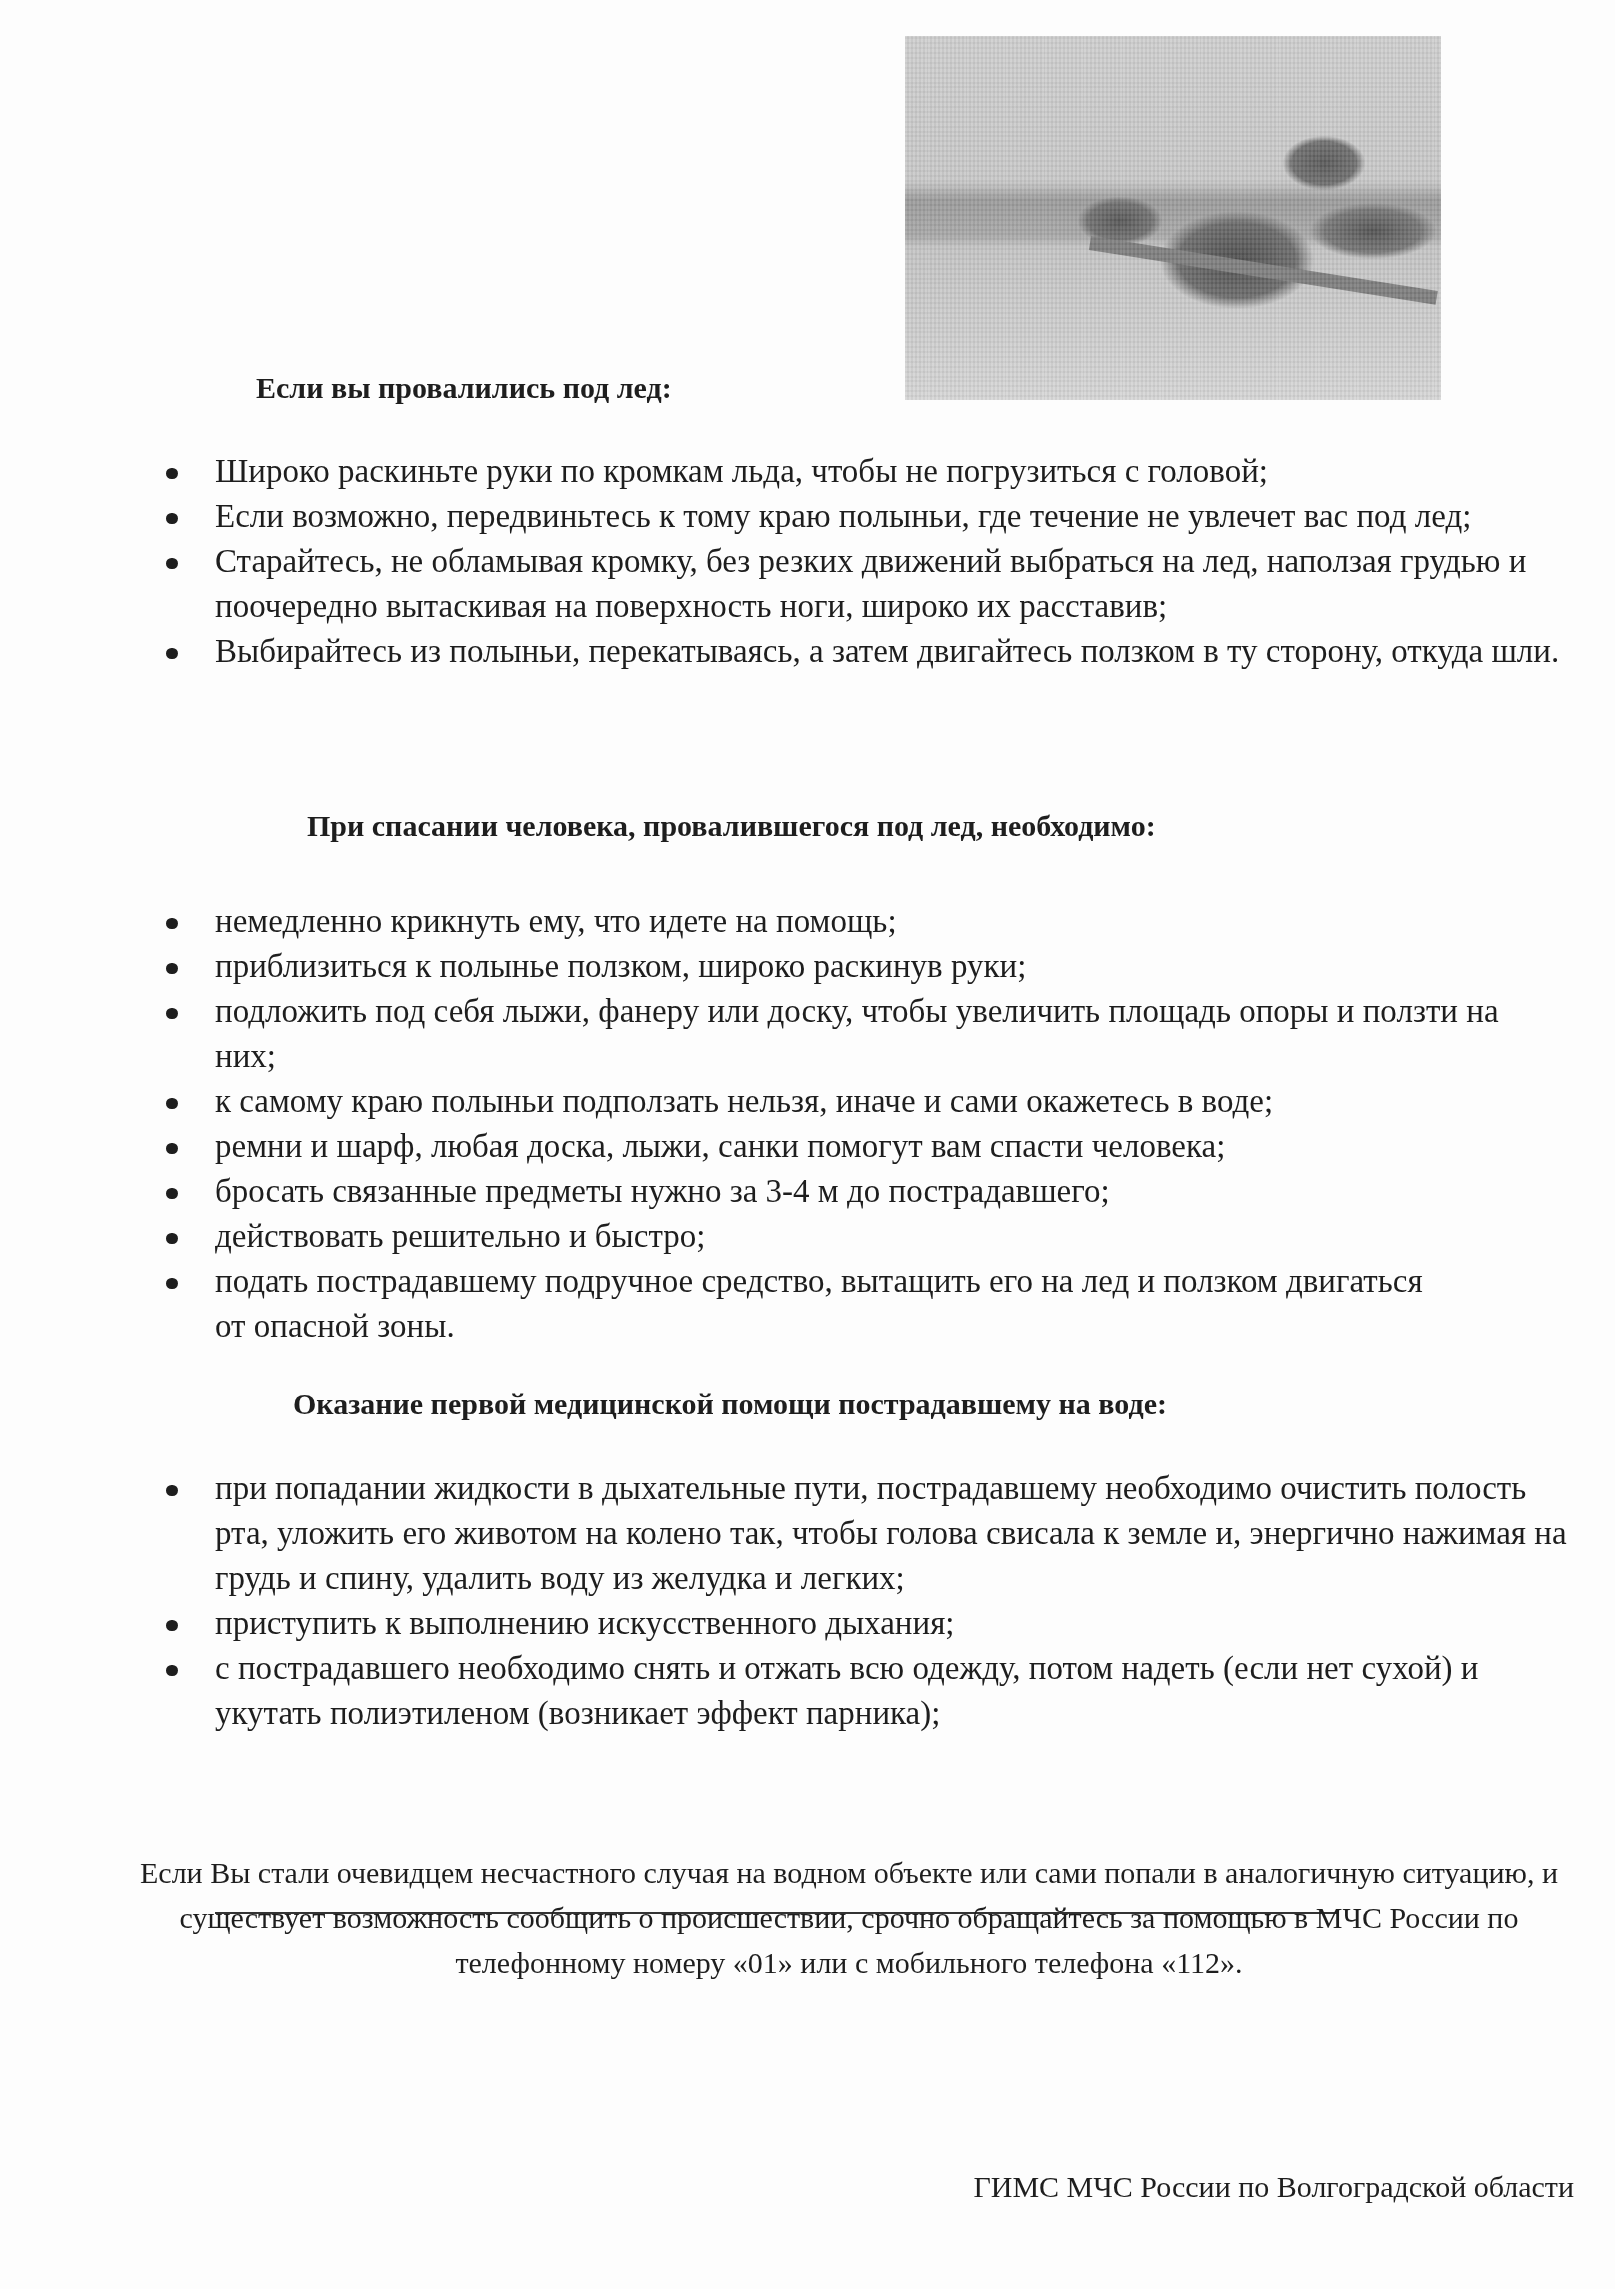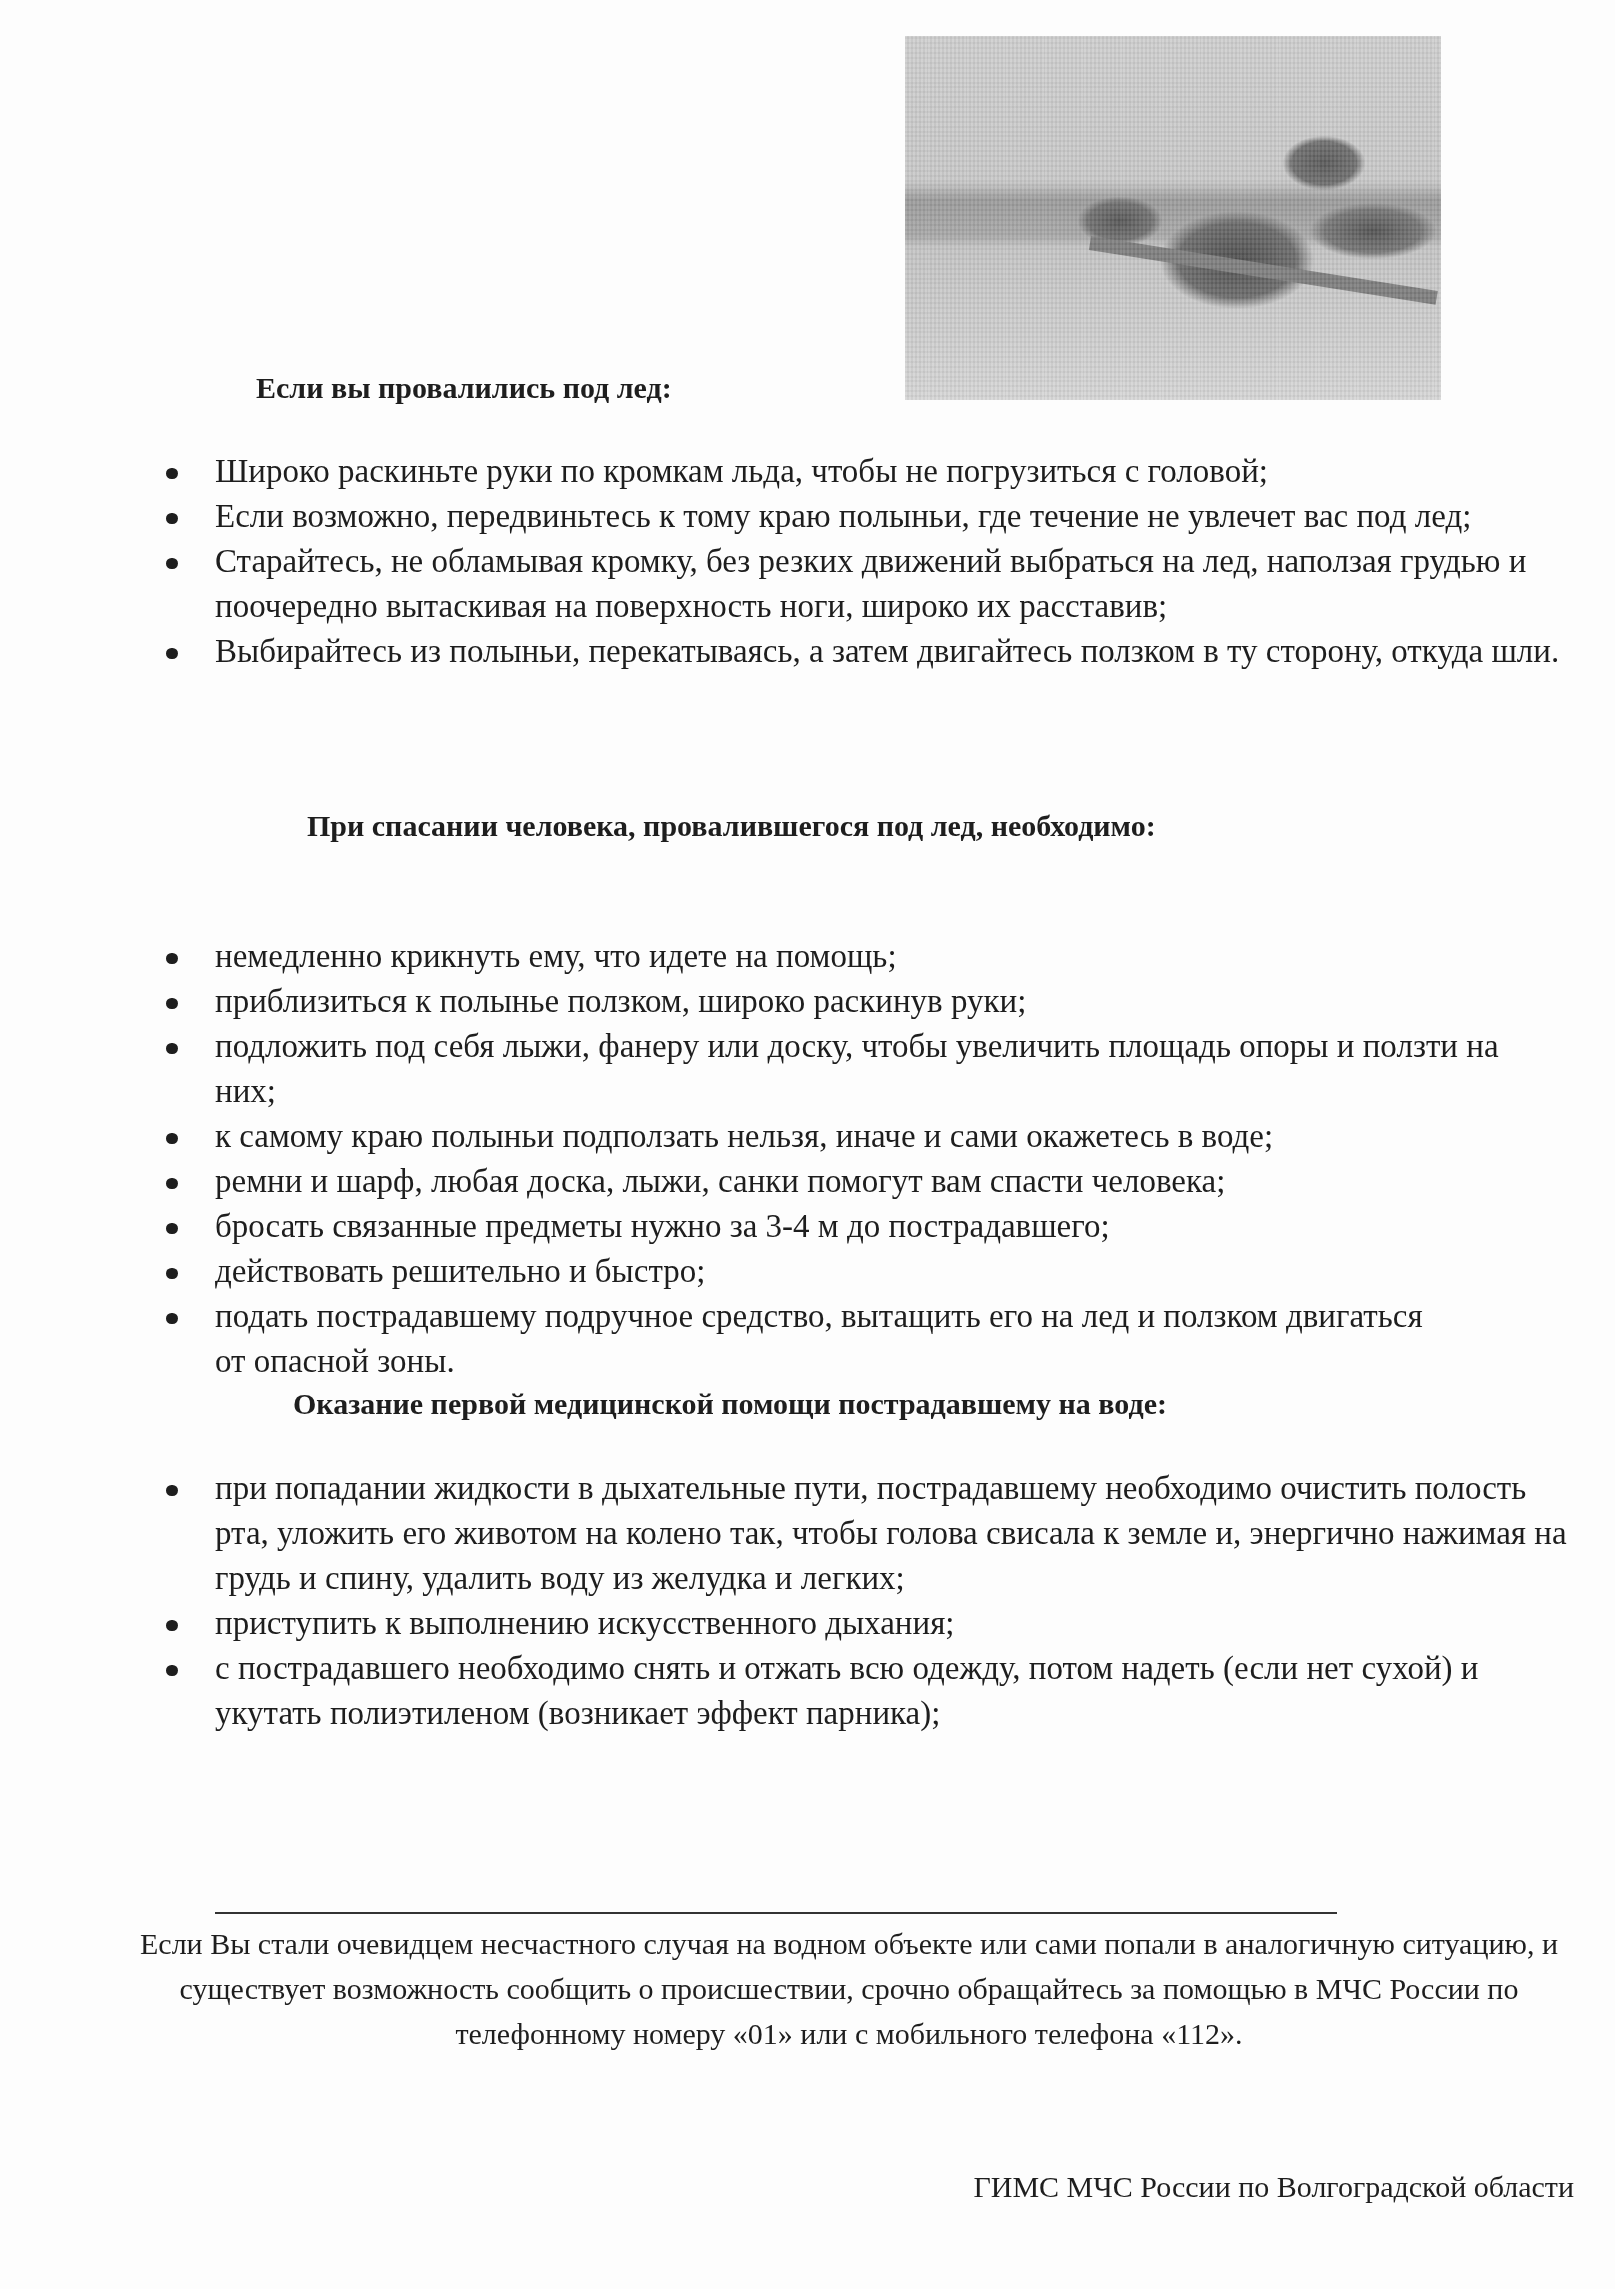--- a/index.html
+++ b/index.html
@@ -87,21 +87,21 @@
     position: absolute;
     left: 215px;
     top: 1912px;
     width: 1122px;
     height: 0;
     border-top: 2px solid #333;
   }
   .contact {
     position: absolute;
     left: 98px;
-    top: 1921px;
+    top: 1850px;
     width: 1502px;
     text-align: center;
     font-size: 30px;
     line-height: 45px;
   }
   .signature {
     position: absolute;
     right: 41px;
     top: 2167px;
     font-size: 30px;
@@ -123,21 +123,21 @@
 
   <ul class="list" style="top:449px;">
     <li><span class="bullet"></span><span>Широко раскиньте руки по кромкам льда, чтобы не погрузиться с головой;</span></li>
     <li style="padding-right:39px;"><span class="bullet"></span><span>Если возможно, передвиньтесь к тому краю полыньи, где течение не увлечет вас под лед;</span></li>
     <li><span class="bullet"></span><span>Старайтесь, не обламывая кромку, без резких движений выбраться на лед, наползая грудью и поочередно вытаскивая на поверхность ноги, широко их расставив;</span></li>
     <li><span class="bullet"></span><span>Выбирайтесь из полыньи, перекатываясь, а затем двигайтесь ползком в ту сторону, откуда шли.</span></li>
   </ul>
 
   <div class="heading" style="left:307px; top:806px;">При спасании человека, провалившегося под лед, необходимо:</div>
 
-  <ul class="list" style="top:934px;">
+  <ul class="list" style="top:899px;">
     <li><span class="bullet"></span><span>немедленно крикнуть ему, что идете на помощь;</span></li>
     <li><span class="bullet"></span><span>приблизиться к полынье ползком, широко раскинув руки;</span></li>
     <li style="padding-right:59px;"><span class="bullet"></span><span>подложить под себя лыжи, фанеру или доску, чтобы увеличить площадь опоры и ползти на них;</span></li>
     <li><span class="bullet"></span><span>к самому краю полыньи подползать нельзя, иначе и сами окажетесь в воде;</span></li>
     <li><span class="bullet"></span><span>ремни и шарф, любая доска, лыжи, санки помогут вам спасти человека;</span></li>
     <li><span class="bullet"></span><span>бросать связанные предметы нужно за 3-4 м до пострадавшего;</span></li>
     <li><span class="bullet"></span><span>действовать решительно и быстро;</span></li>
     <li style="padding-right:137px;"><span class="bullet"></span><span>подать пострадавшему подручное средство, вытащить его на лед и ползком двигаться от опасной зоны.</span></li>
   </ul>
 

